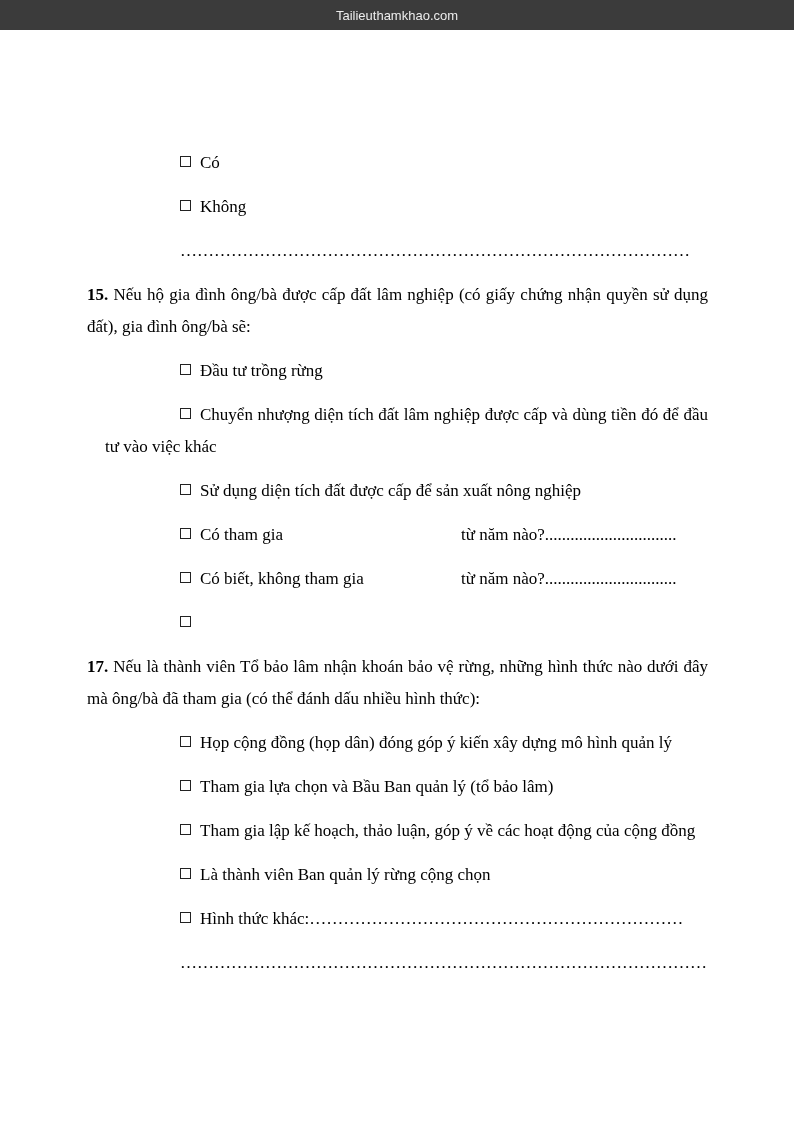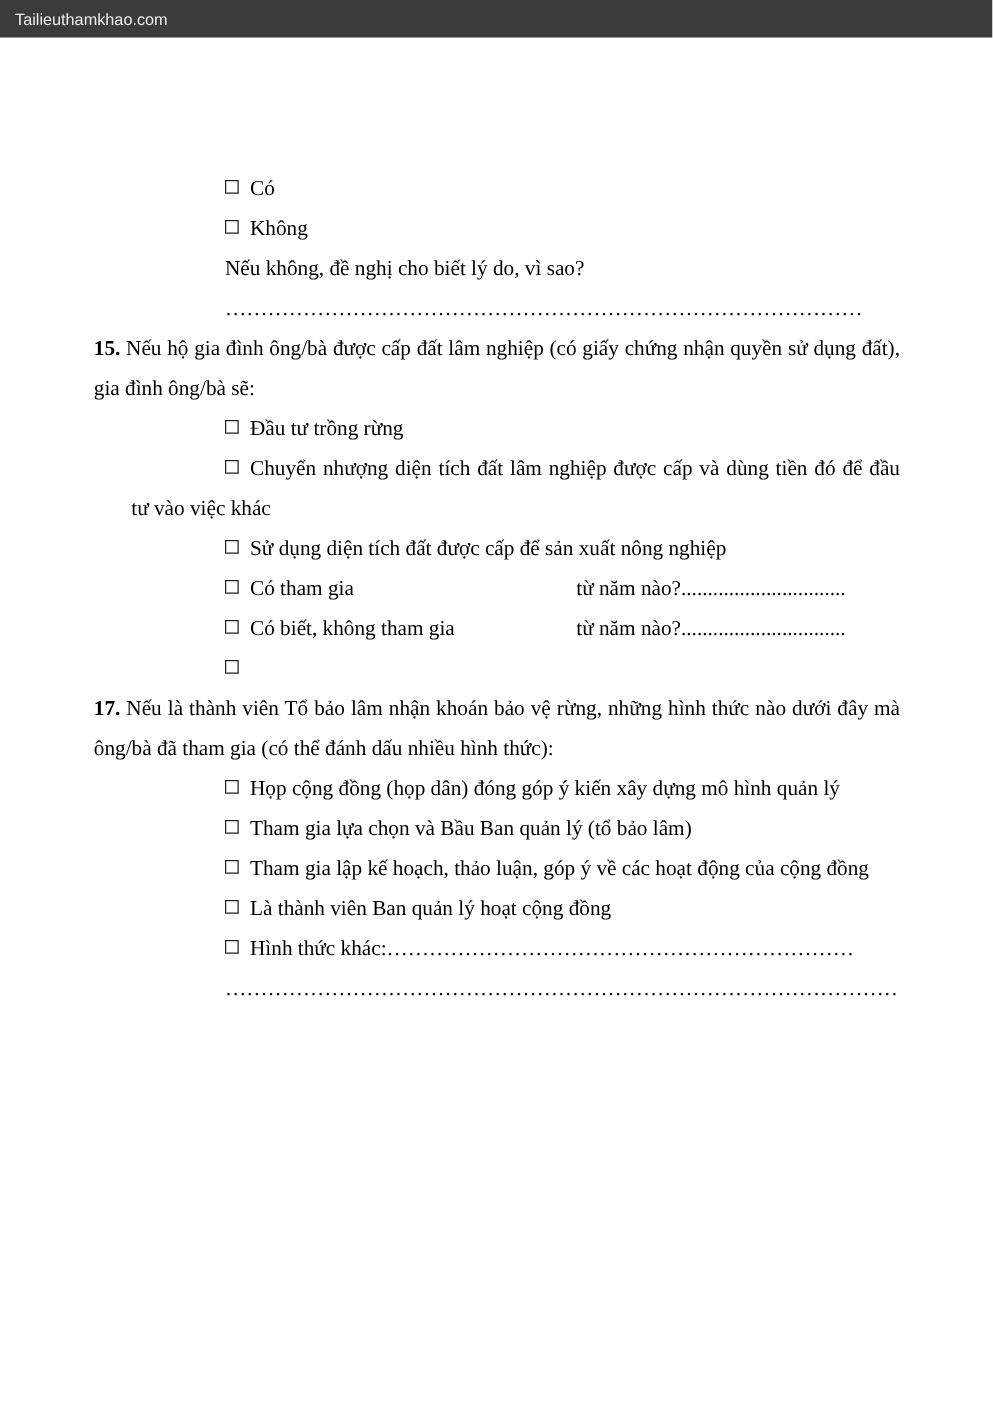--- a/index.html
+++ b/index.html
@@ -3,27 +3,27 @@
 <meta charset="utf-8">
 <style>
   html,body{margin:0;padding:0;background:#ffffff;}
   body{
     width:794px;height:1123px;position:relative;overflow:hidden;
     font-family:"Liberation Serif","DejaVu Serif",serif;
     font-size:17px;color:#000;
   }
   .topbar{
     height:30px;background:#3b3b3b;
-    display:flex;justify-content:flex-start;align-items:center;
+    display:flex;justify-content:center;align-items:center;
     padding:0 12px;box-sizing:border-box;
     font-family:"Liberation Sans","DejaVu Sans",sans-serif;
     font-size:13px;color:#ededed;
   }
   .content{padding:105px 74px 0 75px;line-height:32px;}
-  p{margin:0;}
+  p{margin:12px;}
   .q{text-align:justify;}
   .q .num{font-weight:bold;}
   .opt{margin-left:105px;}
   .opt-wrap{margin-left:30px;text-indent:75px;text-align:justify;}
   .row{margin-left:105px;display:flex;align-items:center;}
   .row .col1{width:281px;flex:0 0 281px;}
   .row .col2{flex:1;white-space:nowrap;overflow:hidden;}
   .cb{
     display:inline-block;width:9px;height:9px;
     border:1px solid #222;margin-right:9px;vertical-align:1px;
@@ -35,21 +35,20 @@
 <body>
 
 <div class="topbar">
   <span>Tailieuthamkhao.com</span>
 </div>
 
 <div class="content">
 
   <p class="opt"><span class="cb"></span><span>Có</span></p>
   <p class="opt"><span class="cb"></span><span>Không</span></p>
-  <p class="opt"><span>Nếu không, đề nghị cho biết lý do, vì sao?</span></p>
   <p class="opt nowrap"><span>………………………………………………………………………………</span></p>
 
   <p class="q"><span class="num">15.</span><span> Nếu hộ gia đình ông/bà được cấp đất lâm nghiệp (có giấy chứng nhận quyền sử dụng đất), gia đình ông/bà sẽ:</span></p>
   <p class="opt"><span class="cb"></span><span>Đầu tư trồng rừng</span></p>
   <p class="opt-wrap"><span class="cb"></span><span>Chuyển nhượng diện tích đất lâm nghiệp được cấp và dùng tiền đó để đầu tư vào việc khác</span></p>
   <p class="opt"><span class="cb"></span><span>Sử dụng diện tích đất được cấp để sản xuất nông nghiệp</span></p>
 
   <p class="row">
     <span class="col1"><span class="cb"></span><span>Có tham gia</span></span>
     <span class="col2">từ năm nào?...............................</span>
@@ -57,17 +56,17 @@
   <p class="row">
     <span class="col1"><span class="cb"></span><span>Có biết, không tham gia</span></span>
     <span class="col2">từ năm nào?...............................</span>
   </p>
   <p class="opt"><span class="cb"></span></p>
 
   <p class="q"><span class="num">17.</span><span> Nếu là thành viên Tổ bảo lâm nhận khoán bảo vệ rừng, những hình thức nào dưới đây mà ông/bà đã tham gia (có thể đánh dấu nhiều hình thức):</span></p>
   <p class="opt"><span class="cb"></span><span>Họp cộng đồng (họp dân) đóng góp ý kiến xây dựng mô hình quản lý</span></p>
   <p class="opt"><span class="cb"></span><span>Tham gia lựa chọn và Bầu Ban quản lý (tổ bảo lâm)</span></p>
   <p class="opt-wrap"><span class="cb"></span><span>Tham gia lập kế hoạch, thảo luận, góp ý về các hoạt động của cộng đồng</span></p>
-  <p class="opt"><span class="cb"></span><span>Là thành viên Ban quản lý hoạt cộng đồng</span></p>
+  <p class="opt"><span class="cb"></span><span>Là thành viên Ban quản lý rừng cộng chọn</span></p>
   <p class="opt nowrap"><span class="cb"></span><span>Hình thức khác:…………………………………………………………</span></p>
   <p class="opt nowrap"><span>……………………………………………………………………………………</span></p>
 
 </div>
 
 </body></html>

